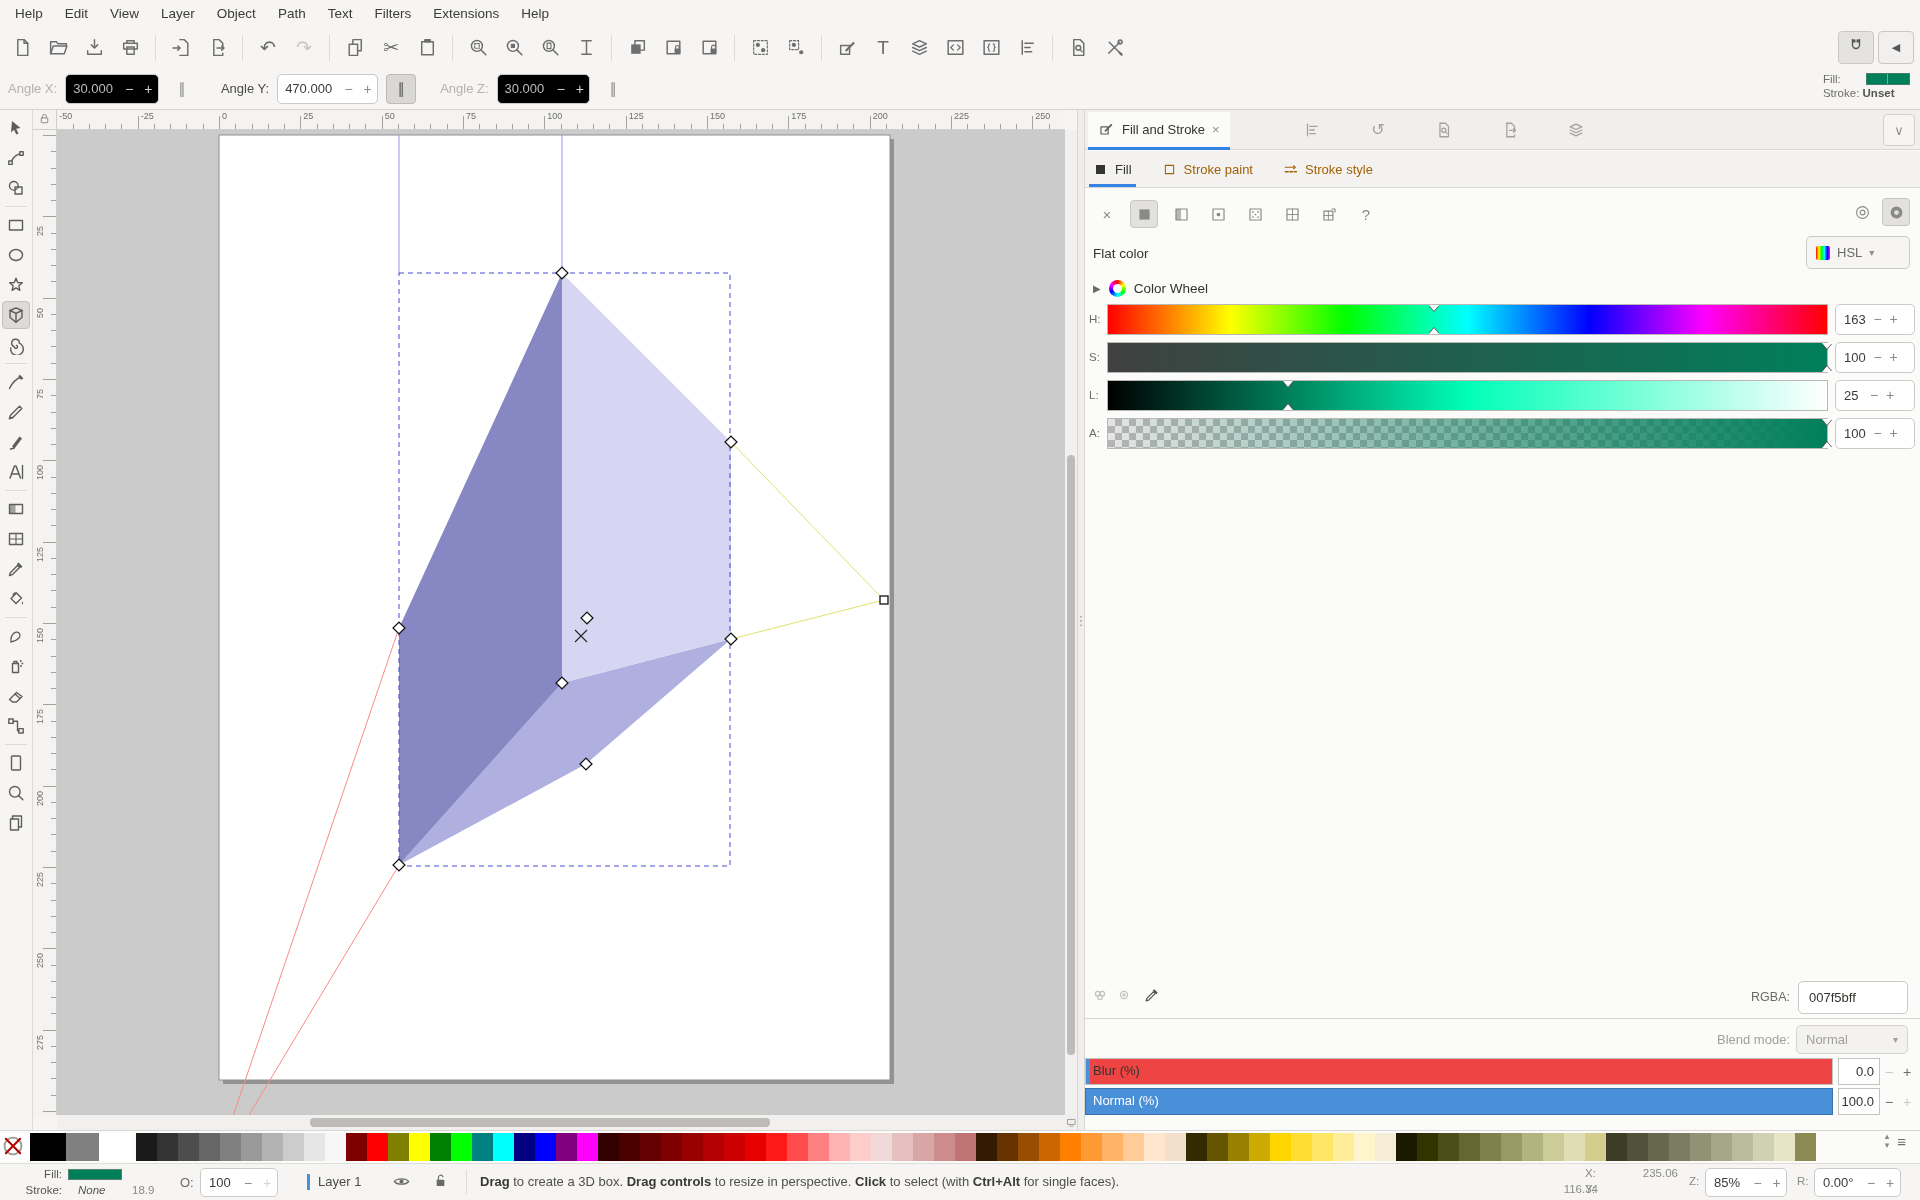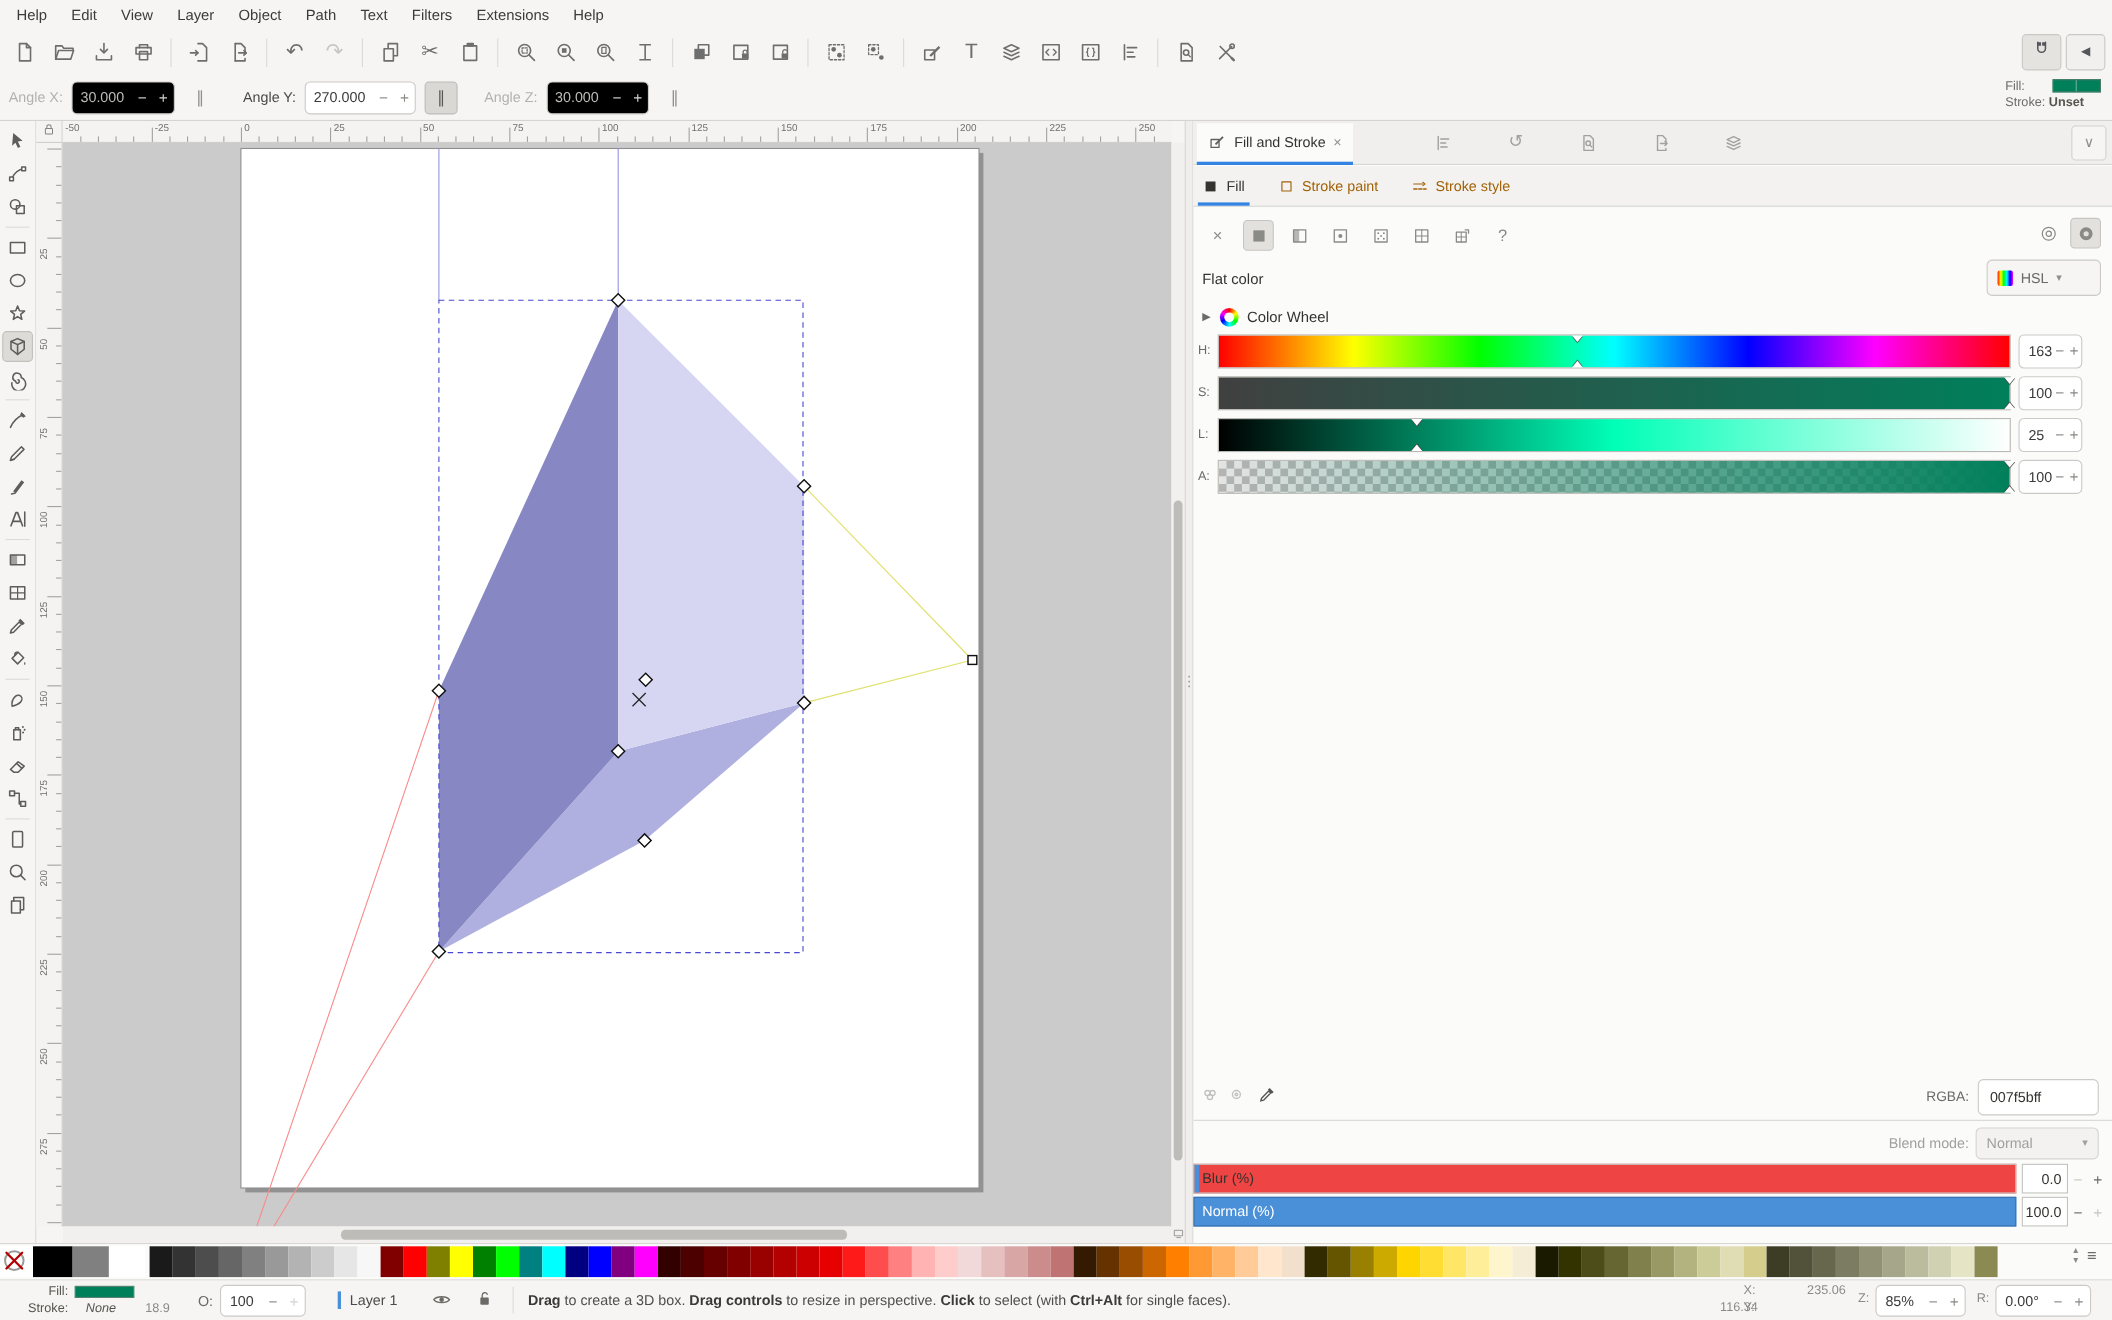--- a/index.html
+++ b/index.html
@@ -85,21 +85,21 @@
   .srow-label{position:absolute;left:4px;width:18px;font-size:11.5px;color:#6a6a66;text-align:left}
   .sbar{position:absolute;left:22px;width:721px;height:31px;border:1px solid #b9b8b4}
   .bar-h{background:linear-gradient(to right,#f00,#ff0 17%,#0f0 33%,#0ff 50%,#00f 67%,#f0f 83%,#f00)}
   .bar-s{background:linear-gradient(to right,#404040,#007f5b)}
   .bar-l{background:linear-gradient(to right,#000,#00ffb7 50%,#fff)}
   .bar-a{background-image:linear-gradient(to right,rgba(0,127,91,0),rgba(0,127,91,1)),repeating-conic-gradient(#b4b4b4 0% 25%,#e4e4e4 0% 50%);background-size:100% 100%,14px 14px}
   .mk{position:absolute;width:0;height:0;border-left:5px solid transparent;border-right:5px solid transparent;margin-left:-5px}
   .mk.t{top:0;border-top:6px solid #fff;filter:drop-shadow(0 1px .5px #444)}
   .mk.b{bottom:0;border-bottom:6px solid #fff;filter:drop-shadow(0 -1px .5px #444)}
   .sval{position:absolute;left:750px;width:72px;height:31px}
-  .sval .spin{width:58px;height:31px}
+  .sval .spin{width:80px;height:31px}
   .sval .v{min-width:30px;padding:0 4px 0 8px}
   .sval .b{width:16px}
   #rgba-row{position:absolute;left:0;top:868px;width:835px;height:40px}
   #rgba-row .mini{position:absolute;top:8px;color:#c3c2be}
   #rgba-row .mini svg{width:18px;height:18px}
   #rgba-label{position:absolute;right:130px;top:12px;font-size:12.5px;color:#6a6a66}
   #rgba-input{position:absolute;right:12px;top:3px;width:110px;height:33px;background:#fff;border:1px solid #cbcac6;border-radius:5px;font-size:13px;color:#33332f;display:flex;align-items:center;padding-left:10px}
   #dock-sep{position:absolute;left:0;top:908px;width:835px;height:1px;background:#d8d7d3}
   #blend-row{position:absolute;left:0;top:914px;width:835px;height:34px}
   #blend-label{position:absolute;right:130px;top:8px;font-size:13px;color:#a0a09c}
@@ -388,21 +388,21 @@
     <span class="to-label">Angle X:</span>
     <div class="spin dis">
       <span class="v">30.000</span>
       <span class="b">−</span>
       <span class="b">+</span>
     </div>
     <div class="vpb">∥</div>
     <span style="width: 8px;"></span>
     <span class="to-label en">Angle Y:</span>
     <div class="spin">
-      <span class="v">270.000</span>
+      <span class="v">470.000</span>
       <span class="b">−</span>
       <span class="b">+</span>
     </div>
     <div class="vpb on">∥</div>
     <span style="width: 8px;"></span>
     <span class="to-label">Angle Z:</span>
     <div class="spin dis">
       <span class="v">30.000</span>
       <span class="b">−</span>
       <span class="b">+</span>

